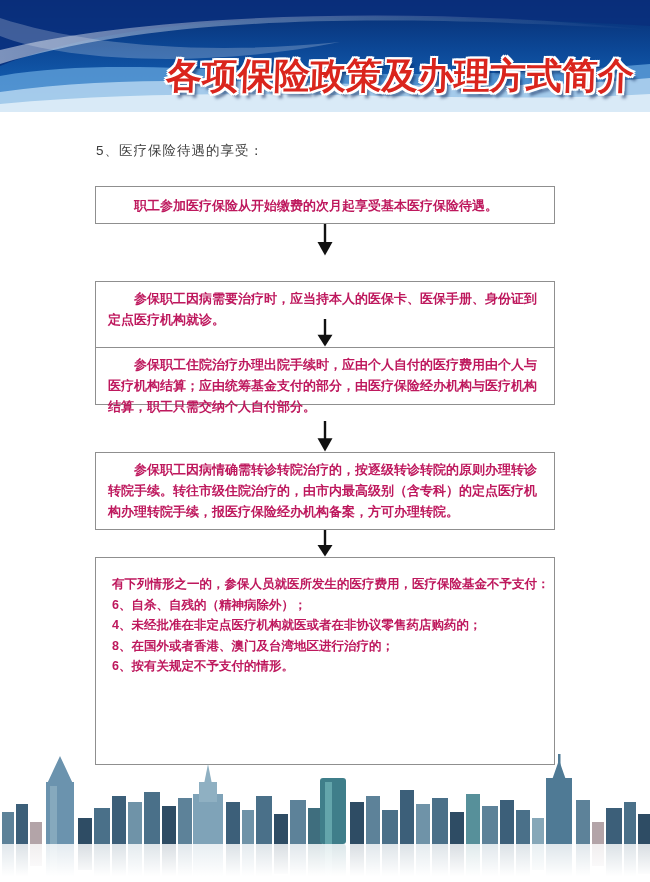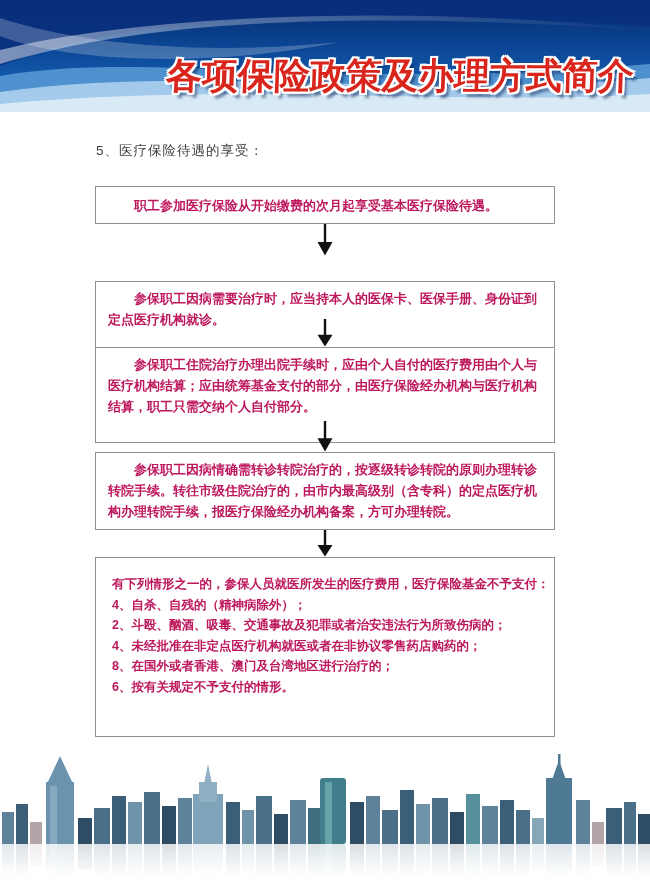--- a/index.html
+++ b/index.html
@@ -31,24 +31,24 @@
   
   .flow-box {
     position:absolute; left:95px; width:460px; box-sizing:border-box;
     background:#ffffff; border:1px solid #8f8f8f;
     font-size:13px; font-weight:bold; color:#be185d; line-height:21px;
     padding:6px 12px 0 12px;
   }
   .flow-box p { margin:0; text-indent:2em; }
   .box-1 { top:186px; height:38px; padding-top:8px; }
   .box-2 { top:245px; height:76px;margin-top:36px; }
-  .box-3 { top:347px; height:96px; }
+  .box-3 { top:347px; height:58px; }
   .box-4 { top:452px; height:78px; }
   .box-5 {
-    top:557px; height:180px; padding:16px 8px 0 16px;
+    top:557px; height:208px; padding:16px 8px 0 16px;
     font-size:12.5px; line-height:20.5px;
   }
   .box-5 .intro, .box-5 .item { margin:0; text-indent:0; white-space:nowrap; }
 
   .flow-arrow { position:absolute; left:316px; width:18px; }
   .flow-arrow svg { display:block; width:18px; height:100%; }
   .arrow-1 { top:224px; height:32px; }
   .arrow-2 { top:319px; height:28px; }
   .arrow-3 { top:421px; height:31px; }
   .arrow-4 { top:530px; height:27px; }
@@ -127,22 +127,21 @@
 
   <div class="flow-arrow arrow-4">
     <svg viewBox="0 0 18 34" preserveAspectRatio="none">
         <rect x="7.8" y="0" width="2.4" height="20" fill="#111"></rect>
         <polygon points="1.5,19 16.5,19 9,33.5" fill="#111"></polygon>
       </svg>
   </div>
 
   <div class="flow-box box-5">
     <p class="intro">有下列情形之一的，参保人员就医所发生的医疗费用，医疗保险基金不予支付：</p>
-    <p class="item">4、自杀、自残的（精神病除外）；</p>
-    <p class="item">2、斗殴、酗酒、吸毒、交通事故及犯罪或者治安违法行为所致伤病的；</p>
+    <p class="item">6、自杀、自残的（精神病除外）；</p>
     <p class="item">4、未经批准在非定点医疗机构就医或者在非协议零售药店购药的；</p>
     <p class="item">8、在国外或者香港、澳门及台湾地区进行治疗的；</p>
     <p class="item">6、按有关规定不予支付的情形。</p>
   </div>
 
   <div class="skyline">
     <svg width="650" height="130" viewBox="0 0 650 130">
       <defs>
         <linearGradient id="fade" x1="0" y1="0" x2="0" y2="1">
           <stop offset="0" stop-color="#ffffff" stop-opacity="0.35"></stop>

